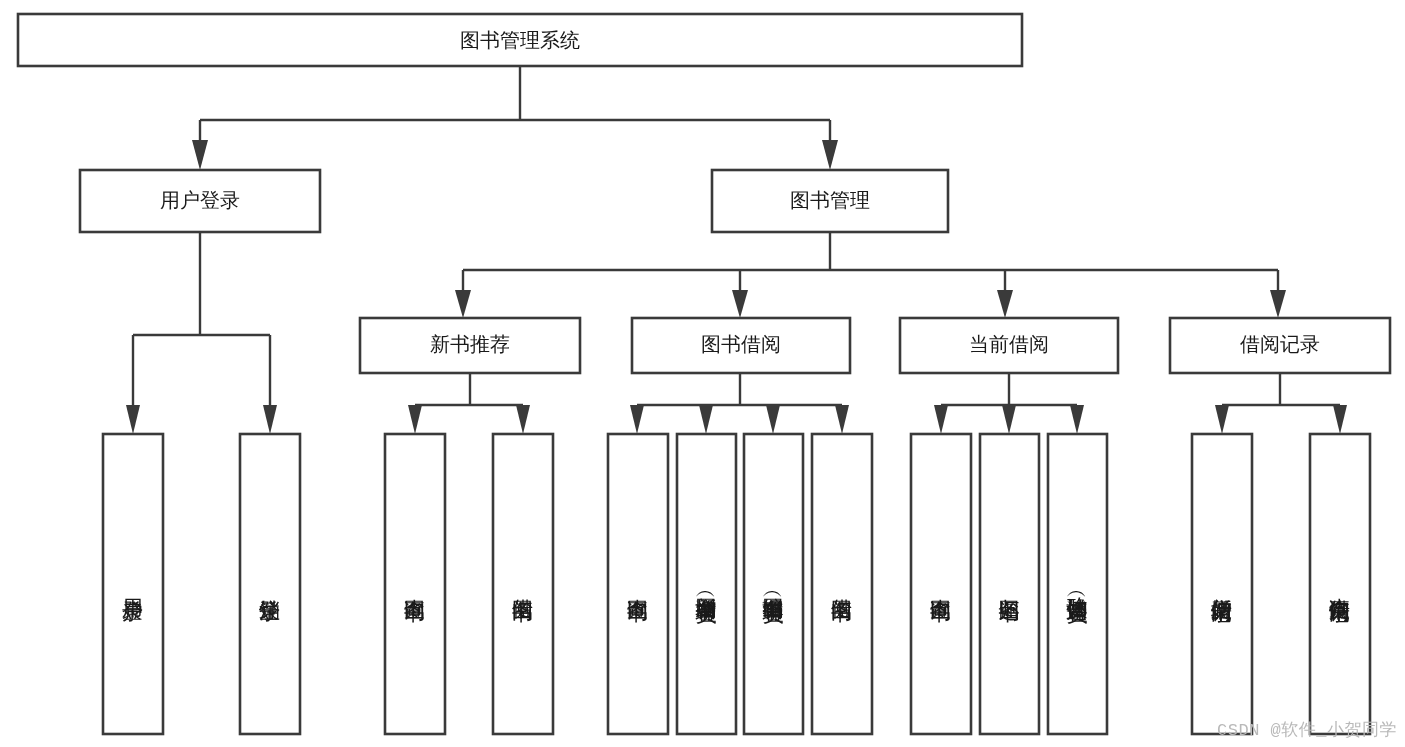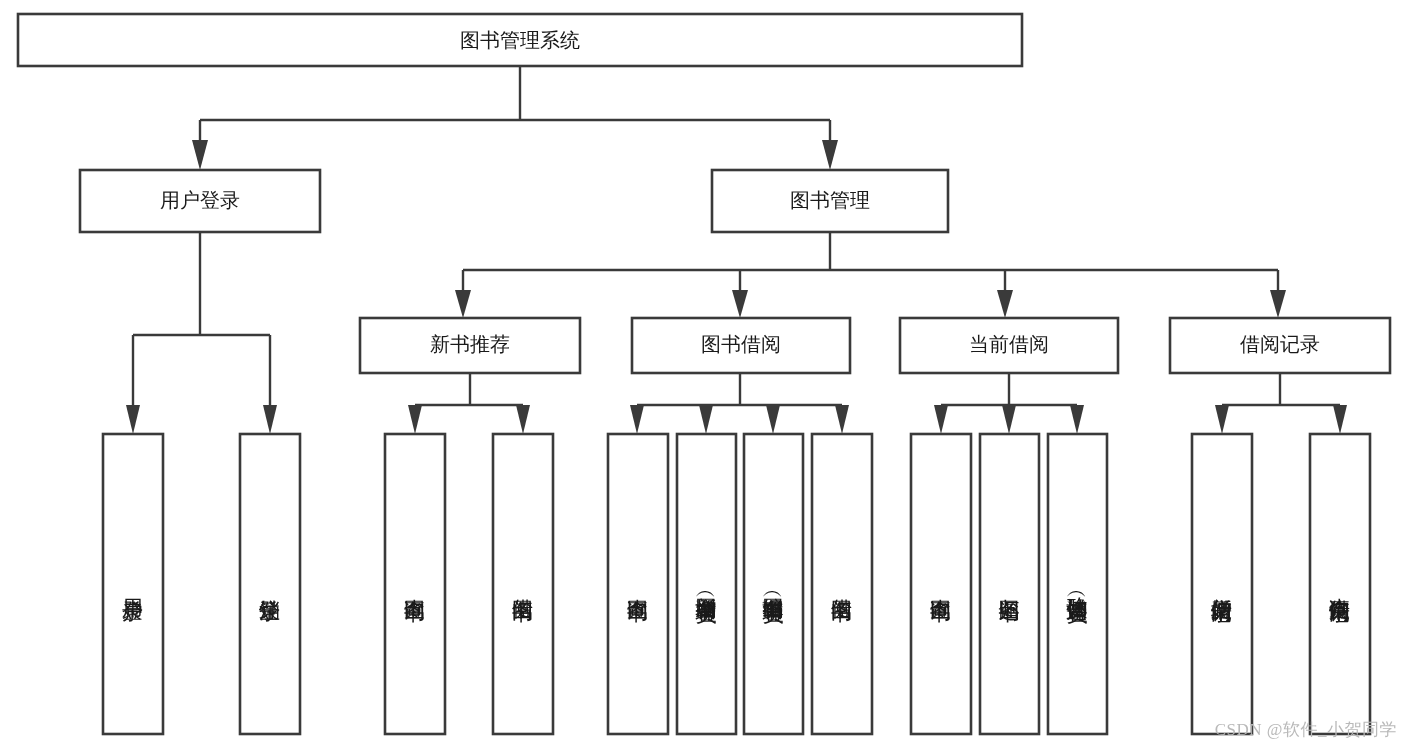--- a/index.html
+++ b/index.html
@@ -60,21 +60,21 @@
     display: flex;
     align-items: center;
     justify-content: center;
     white-space: nowrap;
     pointer-events: none;
   }
   .watermark {
     position: absolute;
     right: 8px;
     bottom: 6px;
-    font-family: Liberation Serif, serif;
+    font-family: Liberation Mono, monospace;
     font-size: 17px;
     color: #b9b9b9;
     white-space: nowrap;
     letter-spacing: 0.5px;
   }
 </style>
 </head>
 <body>
 
 <div id="diagram-root">

